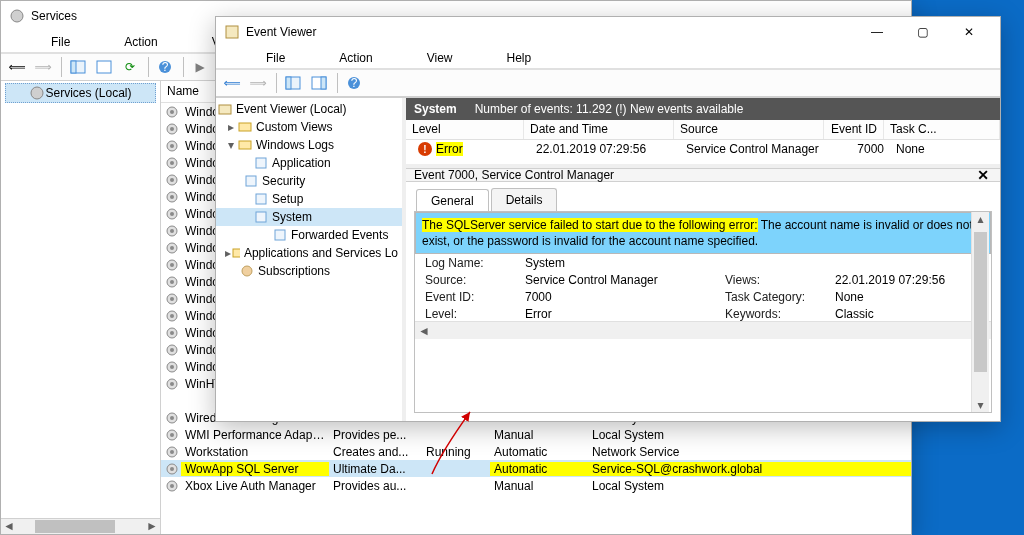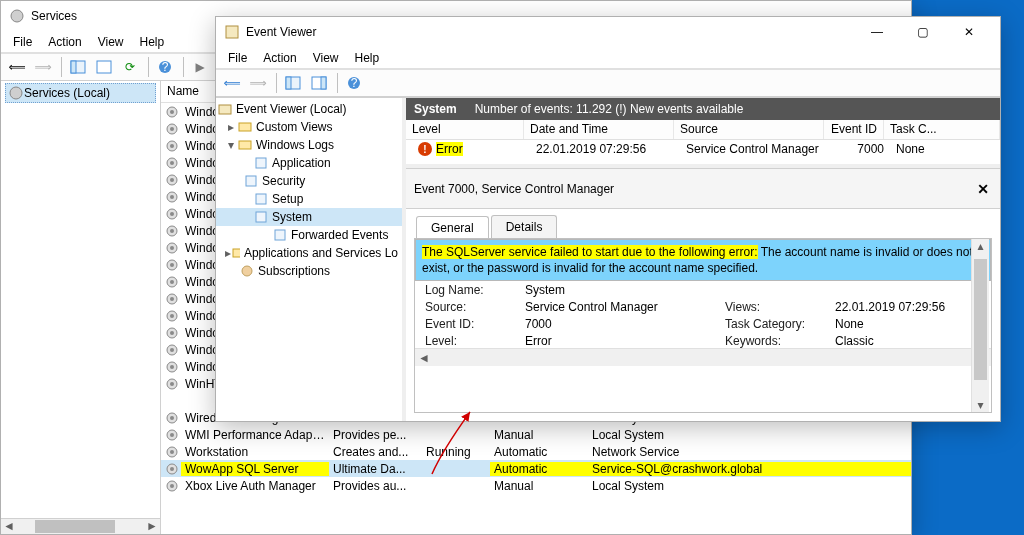--- a/index.html
+++ b/index.html
@@ -4,31 +4,31 @@
 <style>
   * { box-sizing: border-box; font-family: "Segoe UI", Tahoma, sans-serif; font-size: 12px; }
   body { margin:0; width:1024px; height:535px; background:#0b6bc6; position:relative; overflow:hidden; }
   .window { position:absolute; background:#fff; border:1px solid #b0b0b0; box-shadow:0 6px 24px rgba(0,0,0,.25); }
   .titlebar { height:30px; display:flex; align-items:center; padding:0 8px; background:#fff; }
   .titlebar .ico { width:16px; height:16px; margin-right:6px; }
   .titlebar .spacer { flex:1; }
   .win-btns { display:flex; }
   .win-btn { width:46px; height:30px; display:flex; align-items:center; justify-content:center; cursor:pointer; }
   .menubar { height:22px; display:flex; align-items:center; padding:0 4px; border-bottom:1px solid #e0e0e0; }
-  .menuitem { padding:2px 8px; cursor:default; }
+  .menuitem { padding:2px 8px; cursor:default;margin-left:38px; }
   .toolbar { height:28px; display:flex; align-items:center; border-top:1px solid #e0e0e0; border-bottom:1px solid #d0d0d0; padding:0 4px; background:#fcfcfc; }
   .toolbtn { width:24px; height:22px; margin-right:2px; display:flex; align-items:center; justify-content:center; border:1px solid transparent; border-radius:2px; cursor:pointer; }
   .toolsep { width:1px; height:20px; background:#c0c0c0; margin:0 4px; }
 
   
   #services-win { left:0; top:0; width:912px; height:535px; }
   #services-body { display:flex; height:calc(100% - 30px - 22px - 28px); }
   #services-tree { width:160px; border-right:1px solid #d0d0d0; padding:2px 4px; position:relative; }
   .tree-node { display:flex; align-items:center; padding:1px 2px; cursor:default; }
-  .tree-node.sel { background:#cde6f7; border:1px dotted #70a0d0; }
+  .tree-node.sel { background:#cde6f7; border:1px dotted #70a0d0;justify-content:center; }
   #services-tree .scroll-trough { position:absolute; right:0; bottom:0; left:0; height:16px; background:#f0f0f0; border-top:1px solid #d0d0d0; display:flex; }
   #services-tree .scroll-thumb { position:absolute; left:18px; width:80px; top:1px; bottom:1px; background:#c0c0c0; }
 
   #services-list { flex:1; overflow:hidden; position:relative; }
   #services-cols { display:flex; height:22px; background:#fff; border-bottom:1px solid #e0e0e0; }
   .colhdr { padding:3px 6px; border-right:1px solid #e8e8e8; font-weight:400; cursor:default; }
   .svc-rows { overflow:hidden; }
   .svc-row { display:flex; align-items:center; height:17px; padding-left:4px; cursor:default; white-space:nowrap; }
   .svc-row.sel { background:#cde6f7; }
   .svc-ico { width:14px; height:14px; margin-right:2px; }
@@ -47,21 +47,21 @@
   #ev-main { flex:1; display:flex; flex-direction:column; position:relative; }
   #ev-statusbar { background:#555; color:#fff; height:22px; display:flex; align-items:center; padding:0 8px; }
   #ev-statusbar b { margin-right:18px; }
   #ev-grid { border-bottom:4px solid #efefef; }
   .ev-grid-hdr { display:flex; height:20px; background:#fdfdfd; border-bottom:1px solid #e0e0e0; }
   .ev-grid-hdr .gh { padding:2px 6px; border-right:1px solid #e8e8e8; cursor:default; }
   .ev-rows { display:flex; align-items:center; height:18px; padding-left:6px; }
   .ev-rows .gc { padding:0 6px; overflow:hidden; }
   .err-ico { width:14px; height:14px; background:#d83b01; border-radius:50%; display:inline-flex; align-items:center; justify-content:center; color:#fff; font-weight:bold; font-size:10px; margin-right:4px; }
 
-  #ev-detail-hdr { height:41px; display:flex; align-items:center; padding:0 8px; background:#f5f5f5; border-top:1px solid #d0d0d0; border-bottom:1px solid #d0d0d0; }
+  #ev-detail-hdr { height:14px; display:flex; align-items:center; padding:0 8px; background:#f5f5f5; border-top:1px solid #d0d0d0; border-bottom:1px solid #d0d0d0; }
   #ev-detail-hdr .closex { margin-left:auto; font-size:14px; font-weight:bold; cursor:pointer; width:18px; text-align:center; }
   #ev-tabs { display:flex; padding:6px 8px 0 10px; }
   .ev-tab { padding:4px 14px; border:1px solid #c0c0c0; border-bottom:none; background:#f4f4f4; margin-right:2px; cursor:pointer; border-radius:3px 3px 0 0; }
   .ev-tab.act { background:#fff; position:relative; top:1px; }
   #ev-tabcontent { margin:0 8px 8px 8px; border:1px solid #c0c0c0; flex:1; display:flex; flex-direction:column; position:relative; }
   #ev-msgbox { margin:0; border:1px solid #b8b8b8; padding:4px 6px; background:#7dd3fc; line-height:1.35; overflow-y:scroll; }
   #ev-fields { display:grid; grid-template-columns:100px 200px 110px 1fr; row-gap:3px; padding:2px 10px 0 10px; overflow:hidden; }
   #ev-fields .lbl { color:#202020; }
   #ev-main-scroll { position:absolute; right:2px; top:0; bottom:0; width:18px; background:#f0f0f0; border-left:1px solid #e0e0e0; }
   #ev-main-scroll .thumb { position:absolute; top:20px; left:2px; right:2px; height:70%; background:#c8c8c8; }

